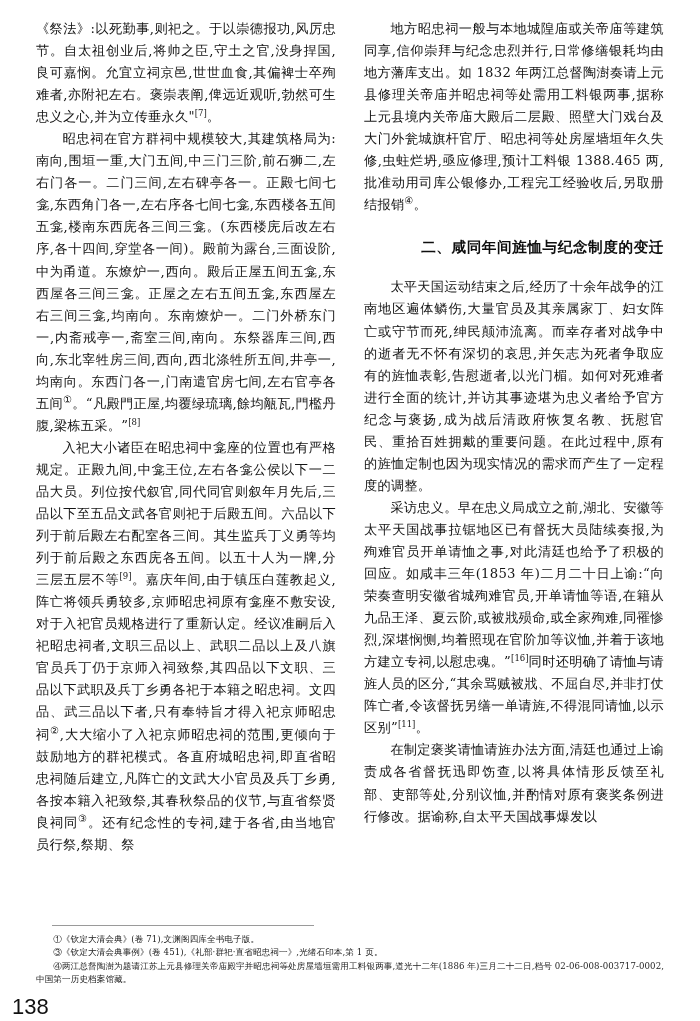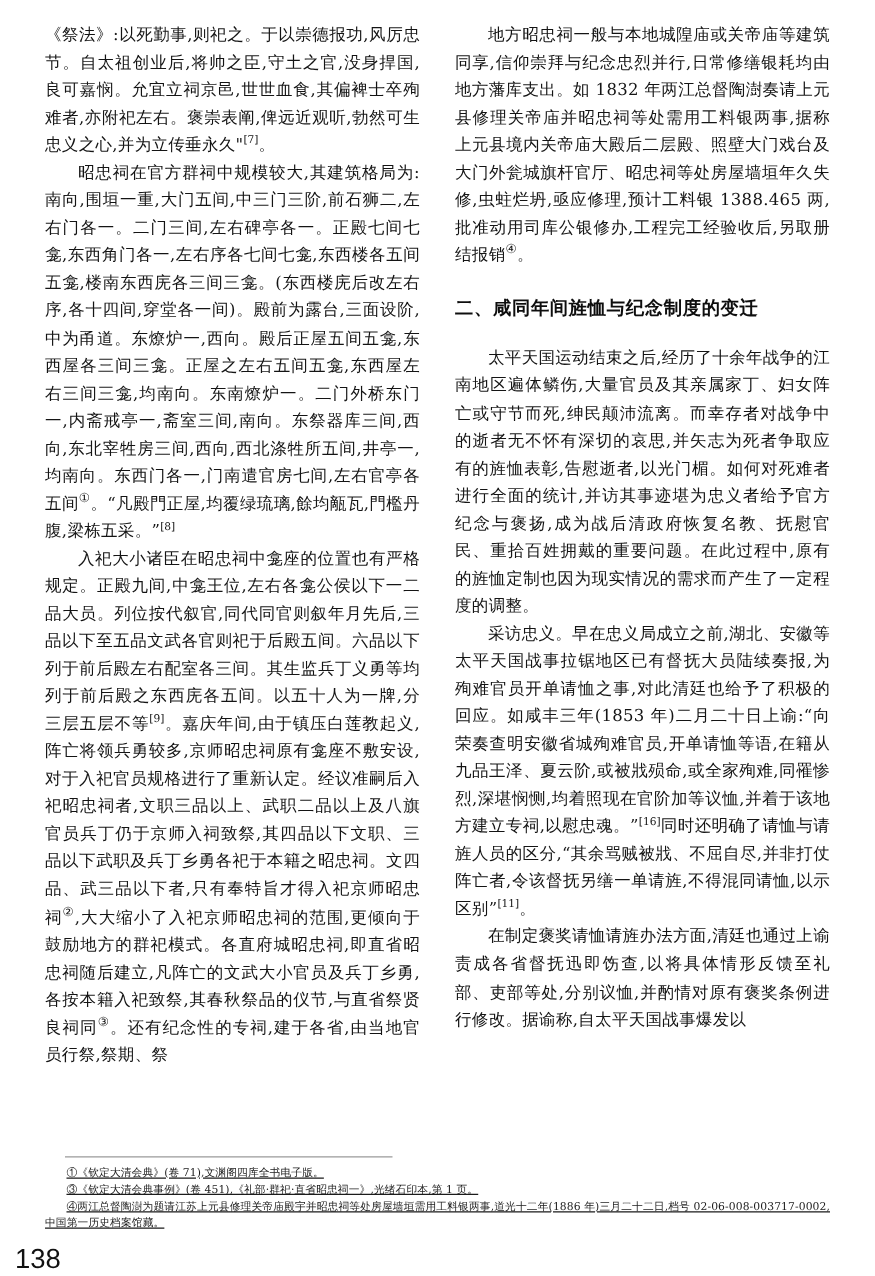--- a/index.html
+++ b/index.html
@@ -46,21 +46,21 @@
   }
   p.no-indent {
     text-indent: 0;
   }
   .sec-heading {
     margin: 0;
     padding: 20px 0 18px 0;
     font-size: 14.6px;
     line-height: 22px;
     font-weight: bold;
-    text-align: left;
+    text-align: right;
     letter-spacing: 0.04em;
     font-family: "DejaVu Sans", "Liberation Sans", sans-serif;
     color: #0e0e0e;
   }
   sup.fn {
     font-size: 8.5px;
     vertical-align: super;
     line-height: 0;
     letter-spacing: 0;
   }
@@ -79,21 +79,20 @@
   .fn-rule {
     width: 262px;
     height: 0;
     border-top: 1px solid #9a9a9a;
     margin: 0 0 7px 16px;
   }
   .fn-list {
     margin: 0;
     padding: 0;
     list-style: none;
-    text-decoration: underline;
   }
   .fn-list li {
     font-size: 8.6px;
     line-height: 13.6px;
     text-align: justify;
     text-justify: inter-ideograph;
     color: #1c1c1c;
     letter-spacing: 0.01em;
     text-indent: 2em;
   }

